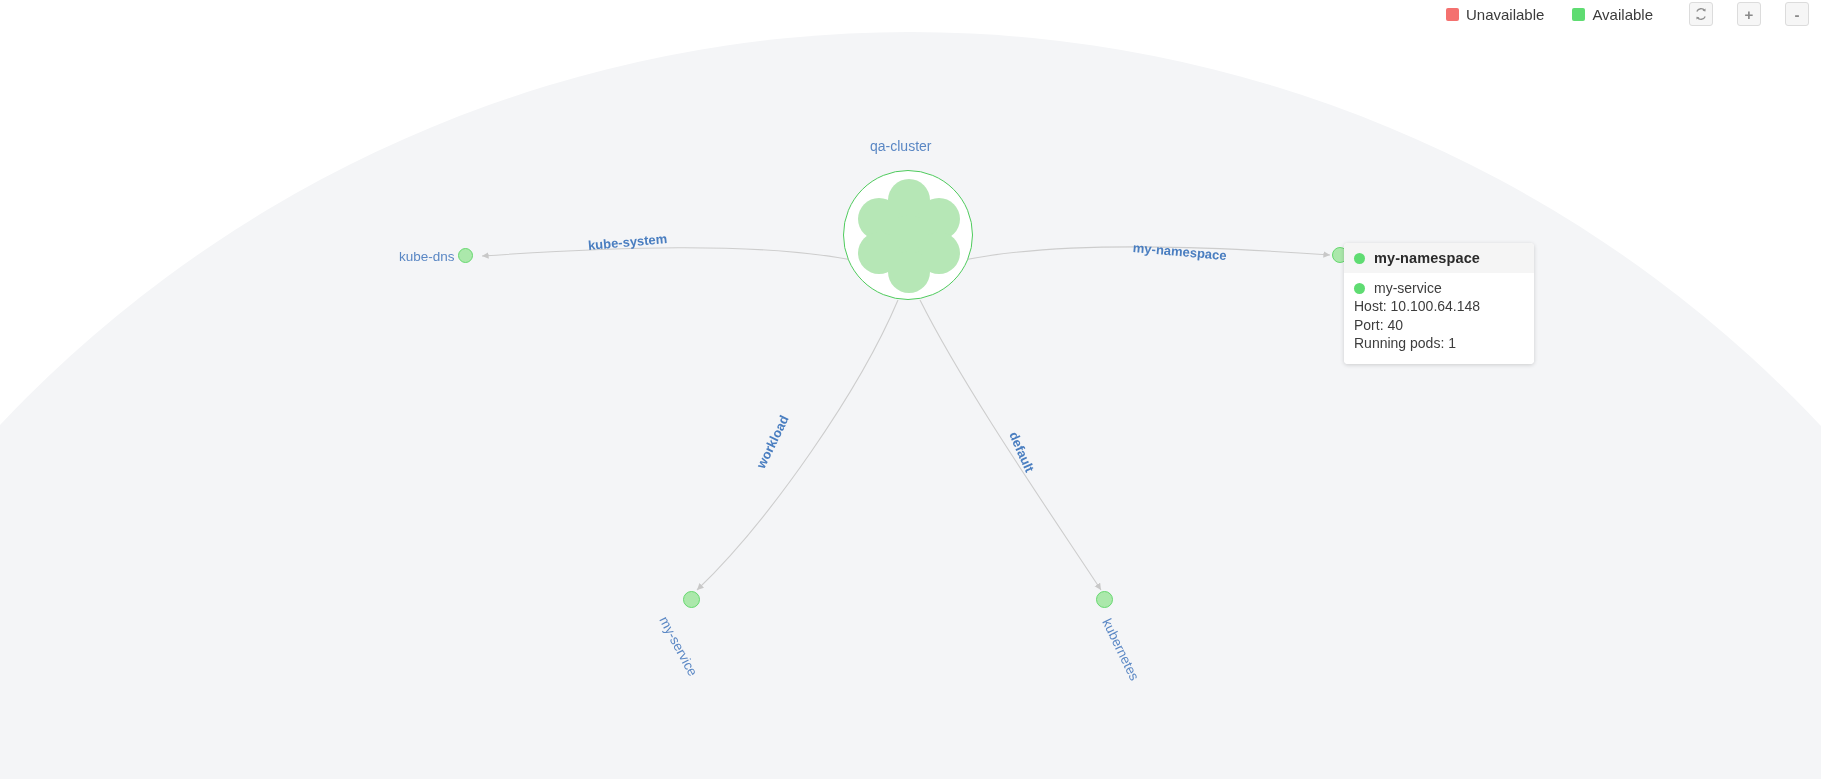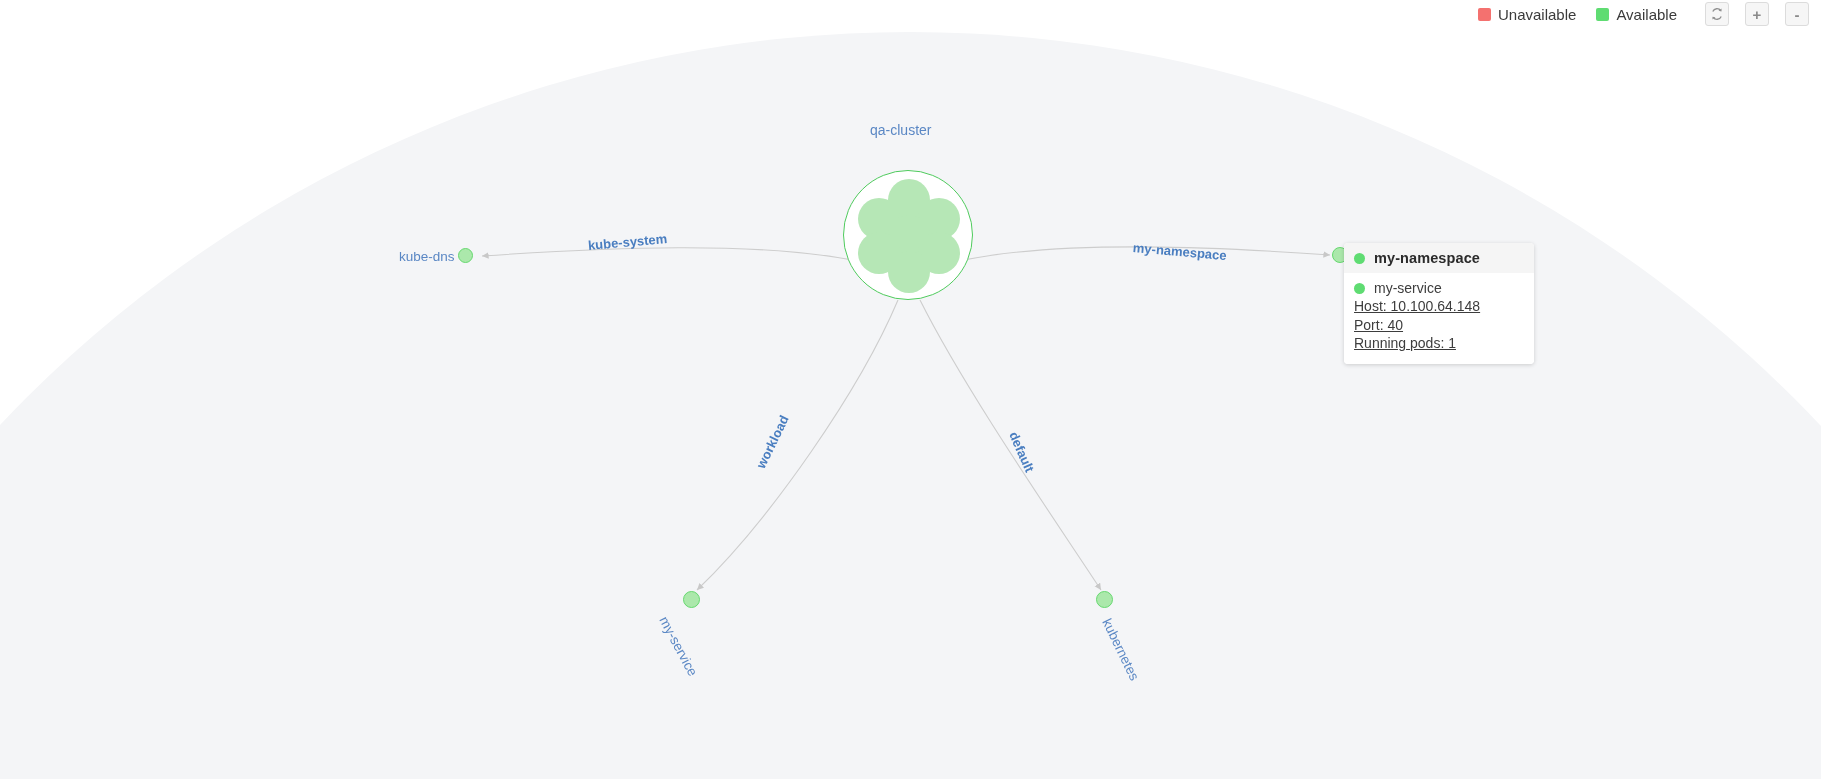--- a/index.html
+++ b/index.html
@@ -34,21 +34,21 @@
     height: 779px;
   }
 
   
   #legend-bar {
     position: absolute;
     right: 12px;
     top: 2px;
     display: flex;
     align-items: center;
-    gap: 8px;
+    gap: 16px;
     z-index: 40;
   }
   .legend-item {
     display: flex;
     align-items: center;
     margin-right: 12px;
   }
   .legend-swatch {
     width: 13px;
     height: 13px;
@@ -111,21 +111,21 @@
     line-height: 1.31;
   }
   .tip-row { display: flex; align-items: center; }
   .tip-dot {
     width: 11px; height: 11px;
     border-radius: 50%;
     background: #5fdc72;
     margin-right: 9px;
     flex: 0 0 auto;
   }
-  .tip-line { padding-left: 0px; text-decoration: underline; }
+  .tip-line { padding-left: 0px; }
 
   
   .node-label {
     position: absolute;
     font-size: 13.5px;
     color: #5a87c4;
     white-space: nowrap;
     transform-origin: left center;
   }
   .edge-label {
@@ -193,21 +193,21 @@
   <div id="cluster-node">
     <div class="petal" style="left:44px; top:8px;"></div>
     <div class="petal" style="left:14px; top:27px;"></div>
     <div class="petal" style="left:74px; top:27px;"></div>
     <div class="petal" style="left:44px; top:44px;"></div>
     <div class="petal" style="left:14px; top:61px;"></div>
     <div class="petal" style="left:74px; top:61px;"></div>
     <div class="petal" style="left:44px; top:80px;"></div>
   </div>
 
-  <div class="node-label" style="left:870px; top:122px; font-size:14px;">qa-cluster</div>
+  <div class="node-label" style="left:870px; top:138px; font-size:14px;">qa-cluster</div>
 
   <div class="gnode" style="left:458px; top:248px; width:15px; height:15px;"></div>
   <div class="node-label" style="left:399px; top:249px;">kube-dns</div>
 
   <div class="gnode" style="left:1332px; top:247px; width:16px; height:16px;"></div>
 
   <div class="gnode" style="left:683px; top:591px; width:17px; height:17px;"></div>
   <div class="node-label" style="left:663px; top:610px; transform:rotate(62deg);">my-service</div>
 
   <div class="gnode" style="left:1096px; top:591px; width:17px; height:17px;"></div>

